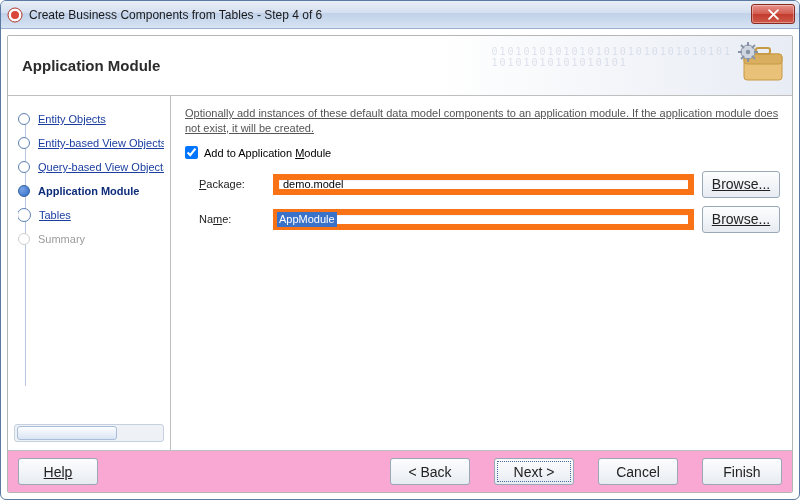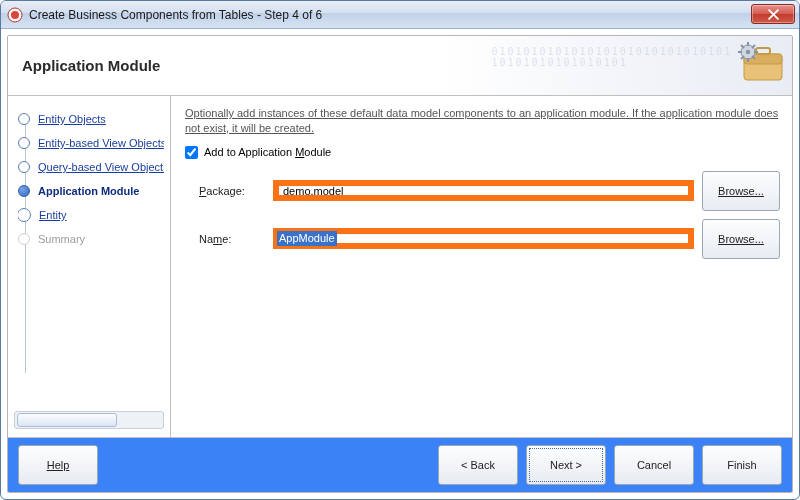--- a/index.html
+++ b/index.html
@@ -201,21 +201,21 @@
   }
   .content .desc {
     color: #555;
     font-size: 11px;
     line-height: 1.35;
     margin-bottom: 10px;
     text-decoration: underline;
   }
   .chk-row {
     display: flex;
-    align-items: center;
+    align-items: flex-end;
     gap: 6px;
     margin-bottom: 12px;
   }
   .chk-row input[type=checkbox] {
     width: 13px; height:13px;
     margin:0;
   }
   .chk-row label { font-size: 11px; }
   .chk-row label .mn { text-decoration: underline; }
 
@@ -238,41 +238,41 @@
     border: 6px solid #f97316;
     background: #fff;
     font-family: Tahoma, Arial, sans-serif;
     font-size: 11px;
     padding: 2px 4px;
     width: 100%;
     box-shadow: inset 1px 1px 0 rgba(0,0,0,0.04);
   }
 
   .btn {
-    height: 40px;
+    height: 27px;
     background: linear-gradient(to bottom, #fdfdfe, #e7ecf2);
     border: 1px solid #9aa7b7;
     border-radius: 3px;
     font-family: Tahoma, Arial, sans-serif;
-    font-size: 11px;
+    font-size: 14px;
     color: #222;
     cursor: pointer;
     padding: 0 10px;
   }
   .btn.browse { width: 78px; text-align:center; padding:0; }
 
   .footer {
     border-top: 1px solid #bfbfbf;
     padding: 7px 10px;
     display: flex;
     align-items: center;
-    background: #3b82f6;
+    background: #f9a8d4;
   }
   .footer .spacer { flex: 1; }
-  .footer .btn { min-width: 80px; margin-left: 8px; }
+  .footer .btn { min-width: 80px; margin-left: 24px; }
   .footer .btn.help { min-width: 80px; margin-left: 0; }
   .footer .btn.primary {
     outline: 1px dotted #4a6aa5;
     outline-offset: -4px;
   }
 
   
   .input-wrap { position: relative; }
 </style>
 </head>
@@ -342,21 +342,21 @@
           <div class="step">
             <span class="bullet outline"></span>
             <span class="lbl">Query-based View Objects</span>
           </div>
           <div class="step current">
             <span class="bullet solid"></span>
             <span class="lbl">Application Module</span>
           </div>
           <div class="step">
             <span class="bullet outline-big"></span>
-            <span class="lbl">Entity</span>
+            <span class="lbl">Tables</span>
           </div>
           <div class="step disabled">
             <span class="bullet disabled"></span>
             <span class="lbl">Summary</span>
           </div>
 
         </div>
         <div class="hscroll">
           <div class="thumb"></div>
         </div>

